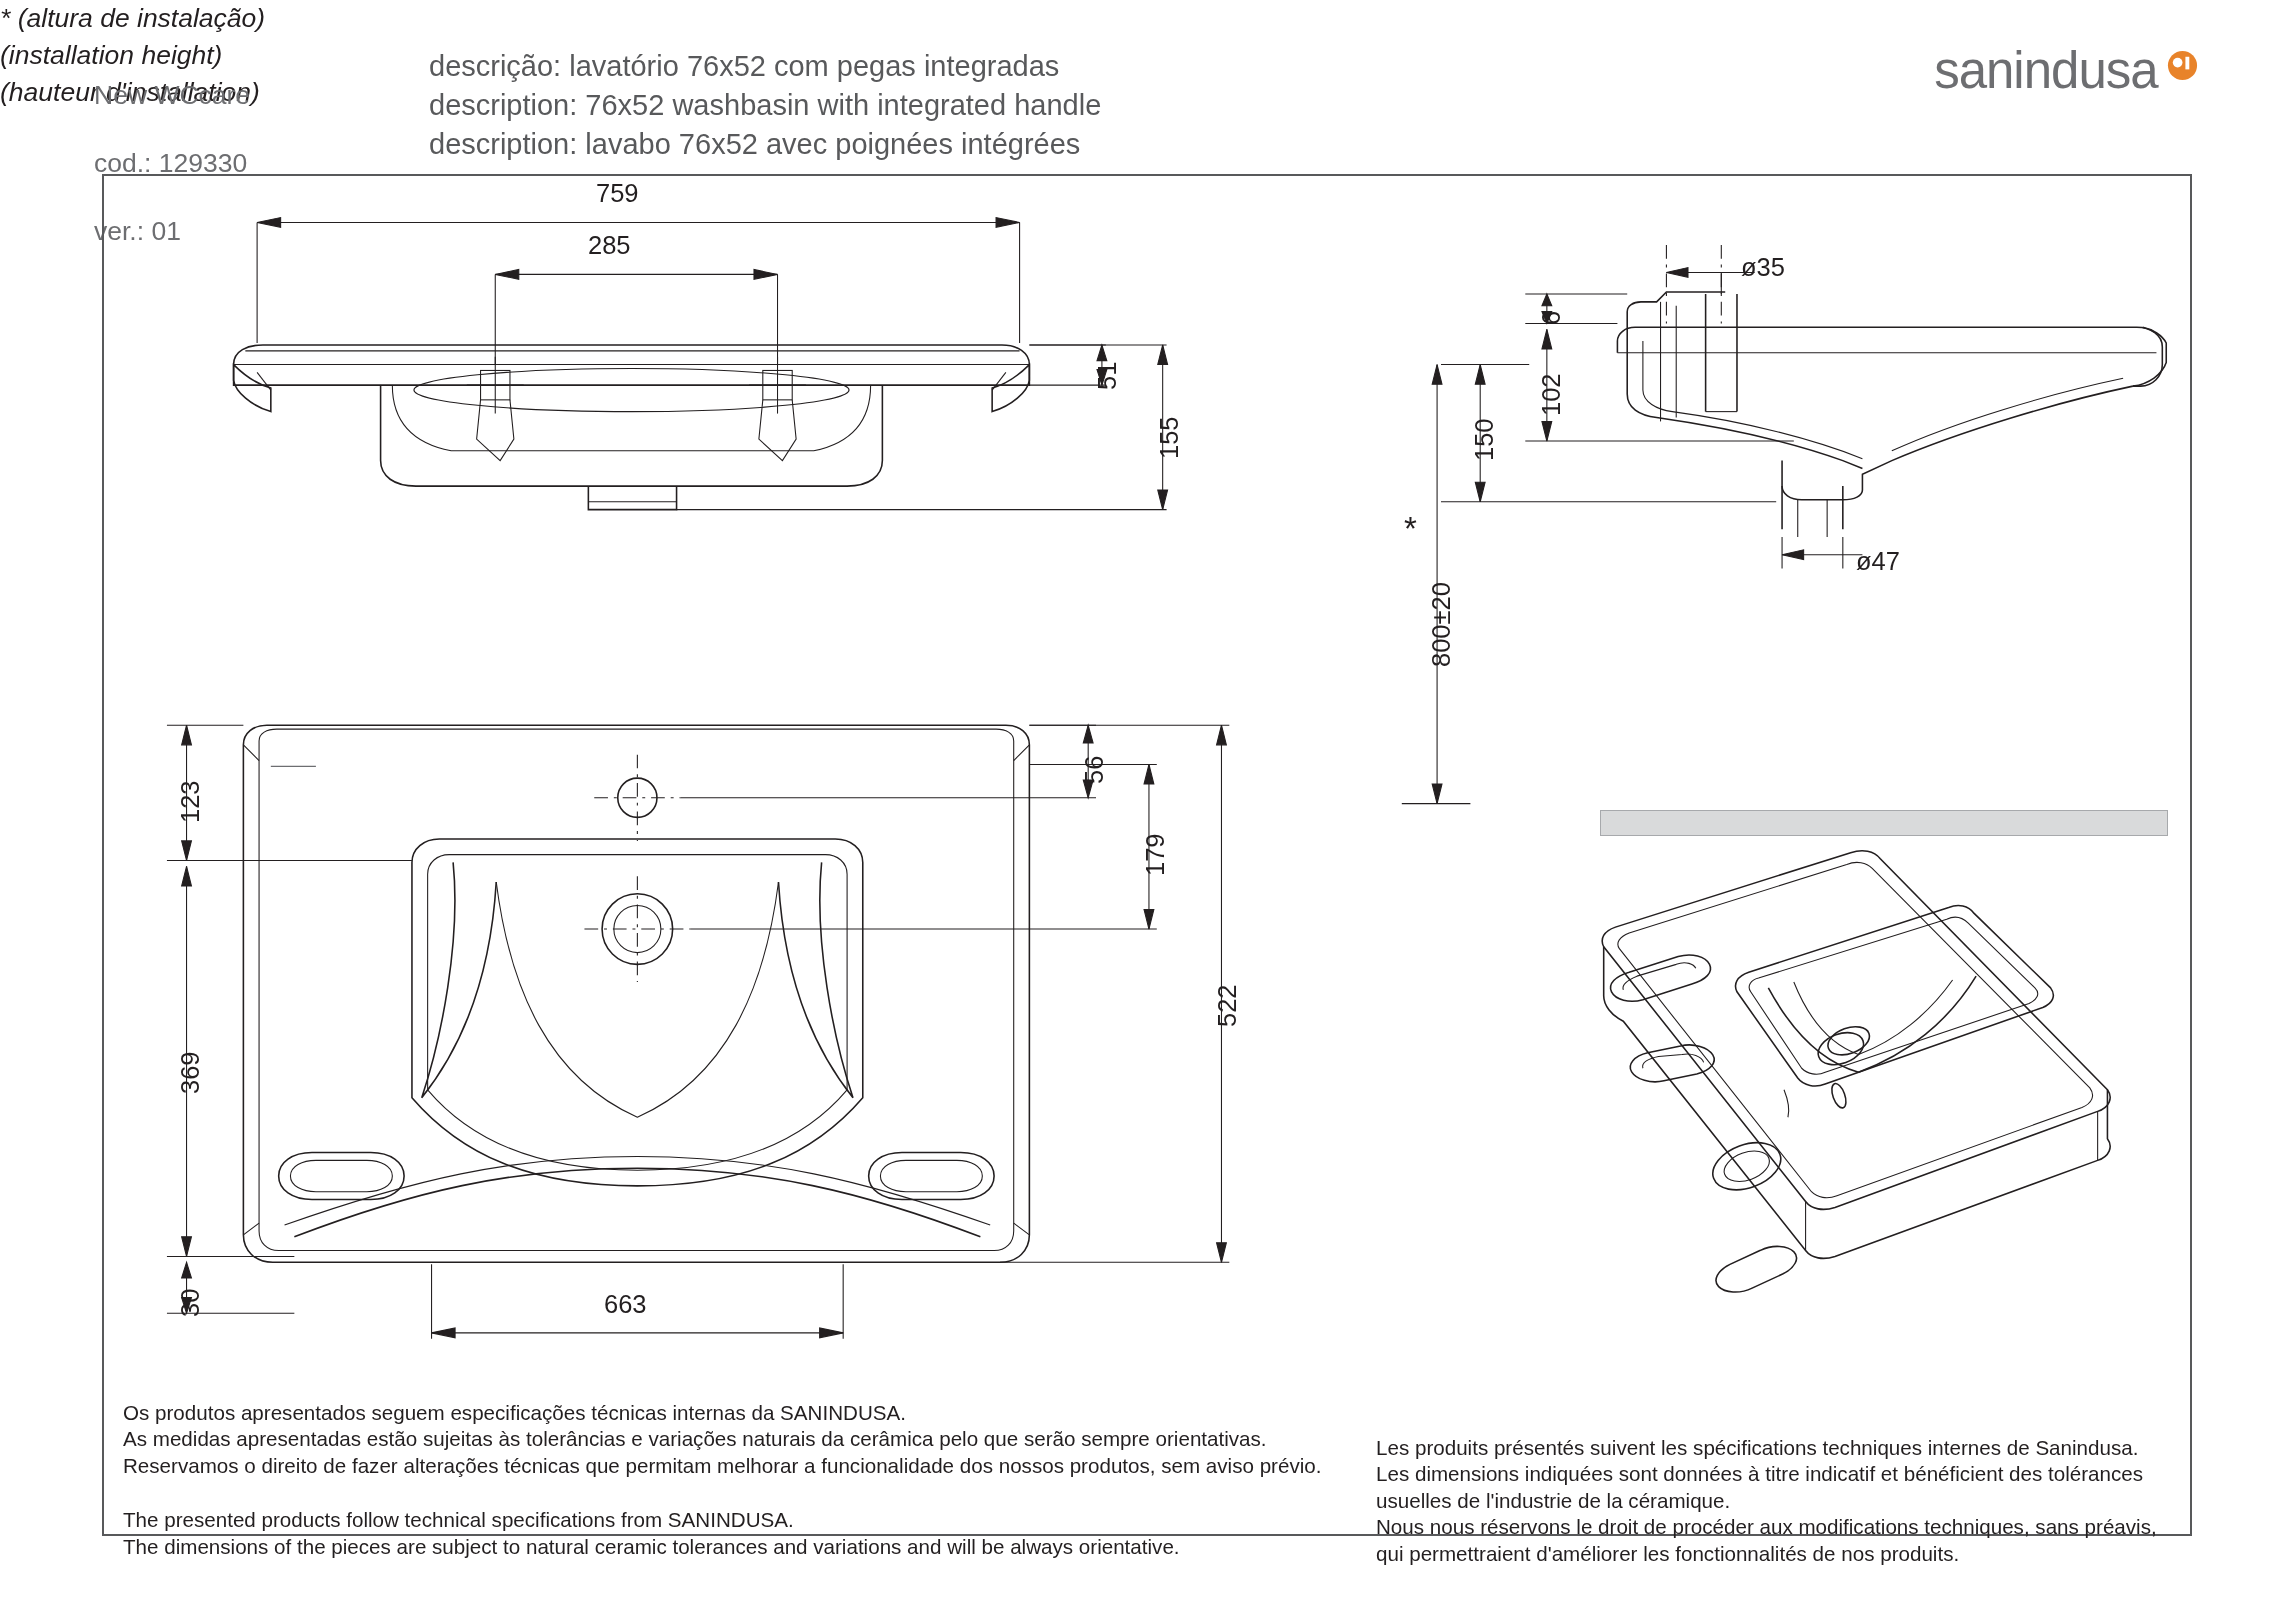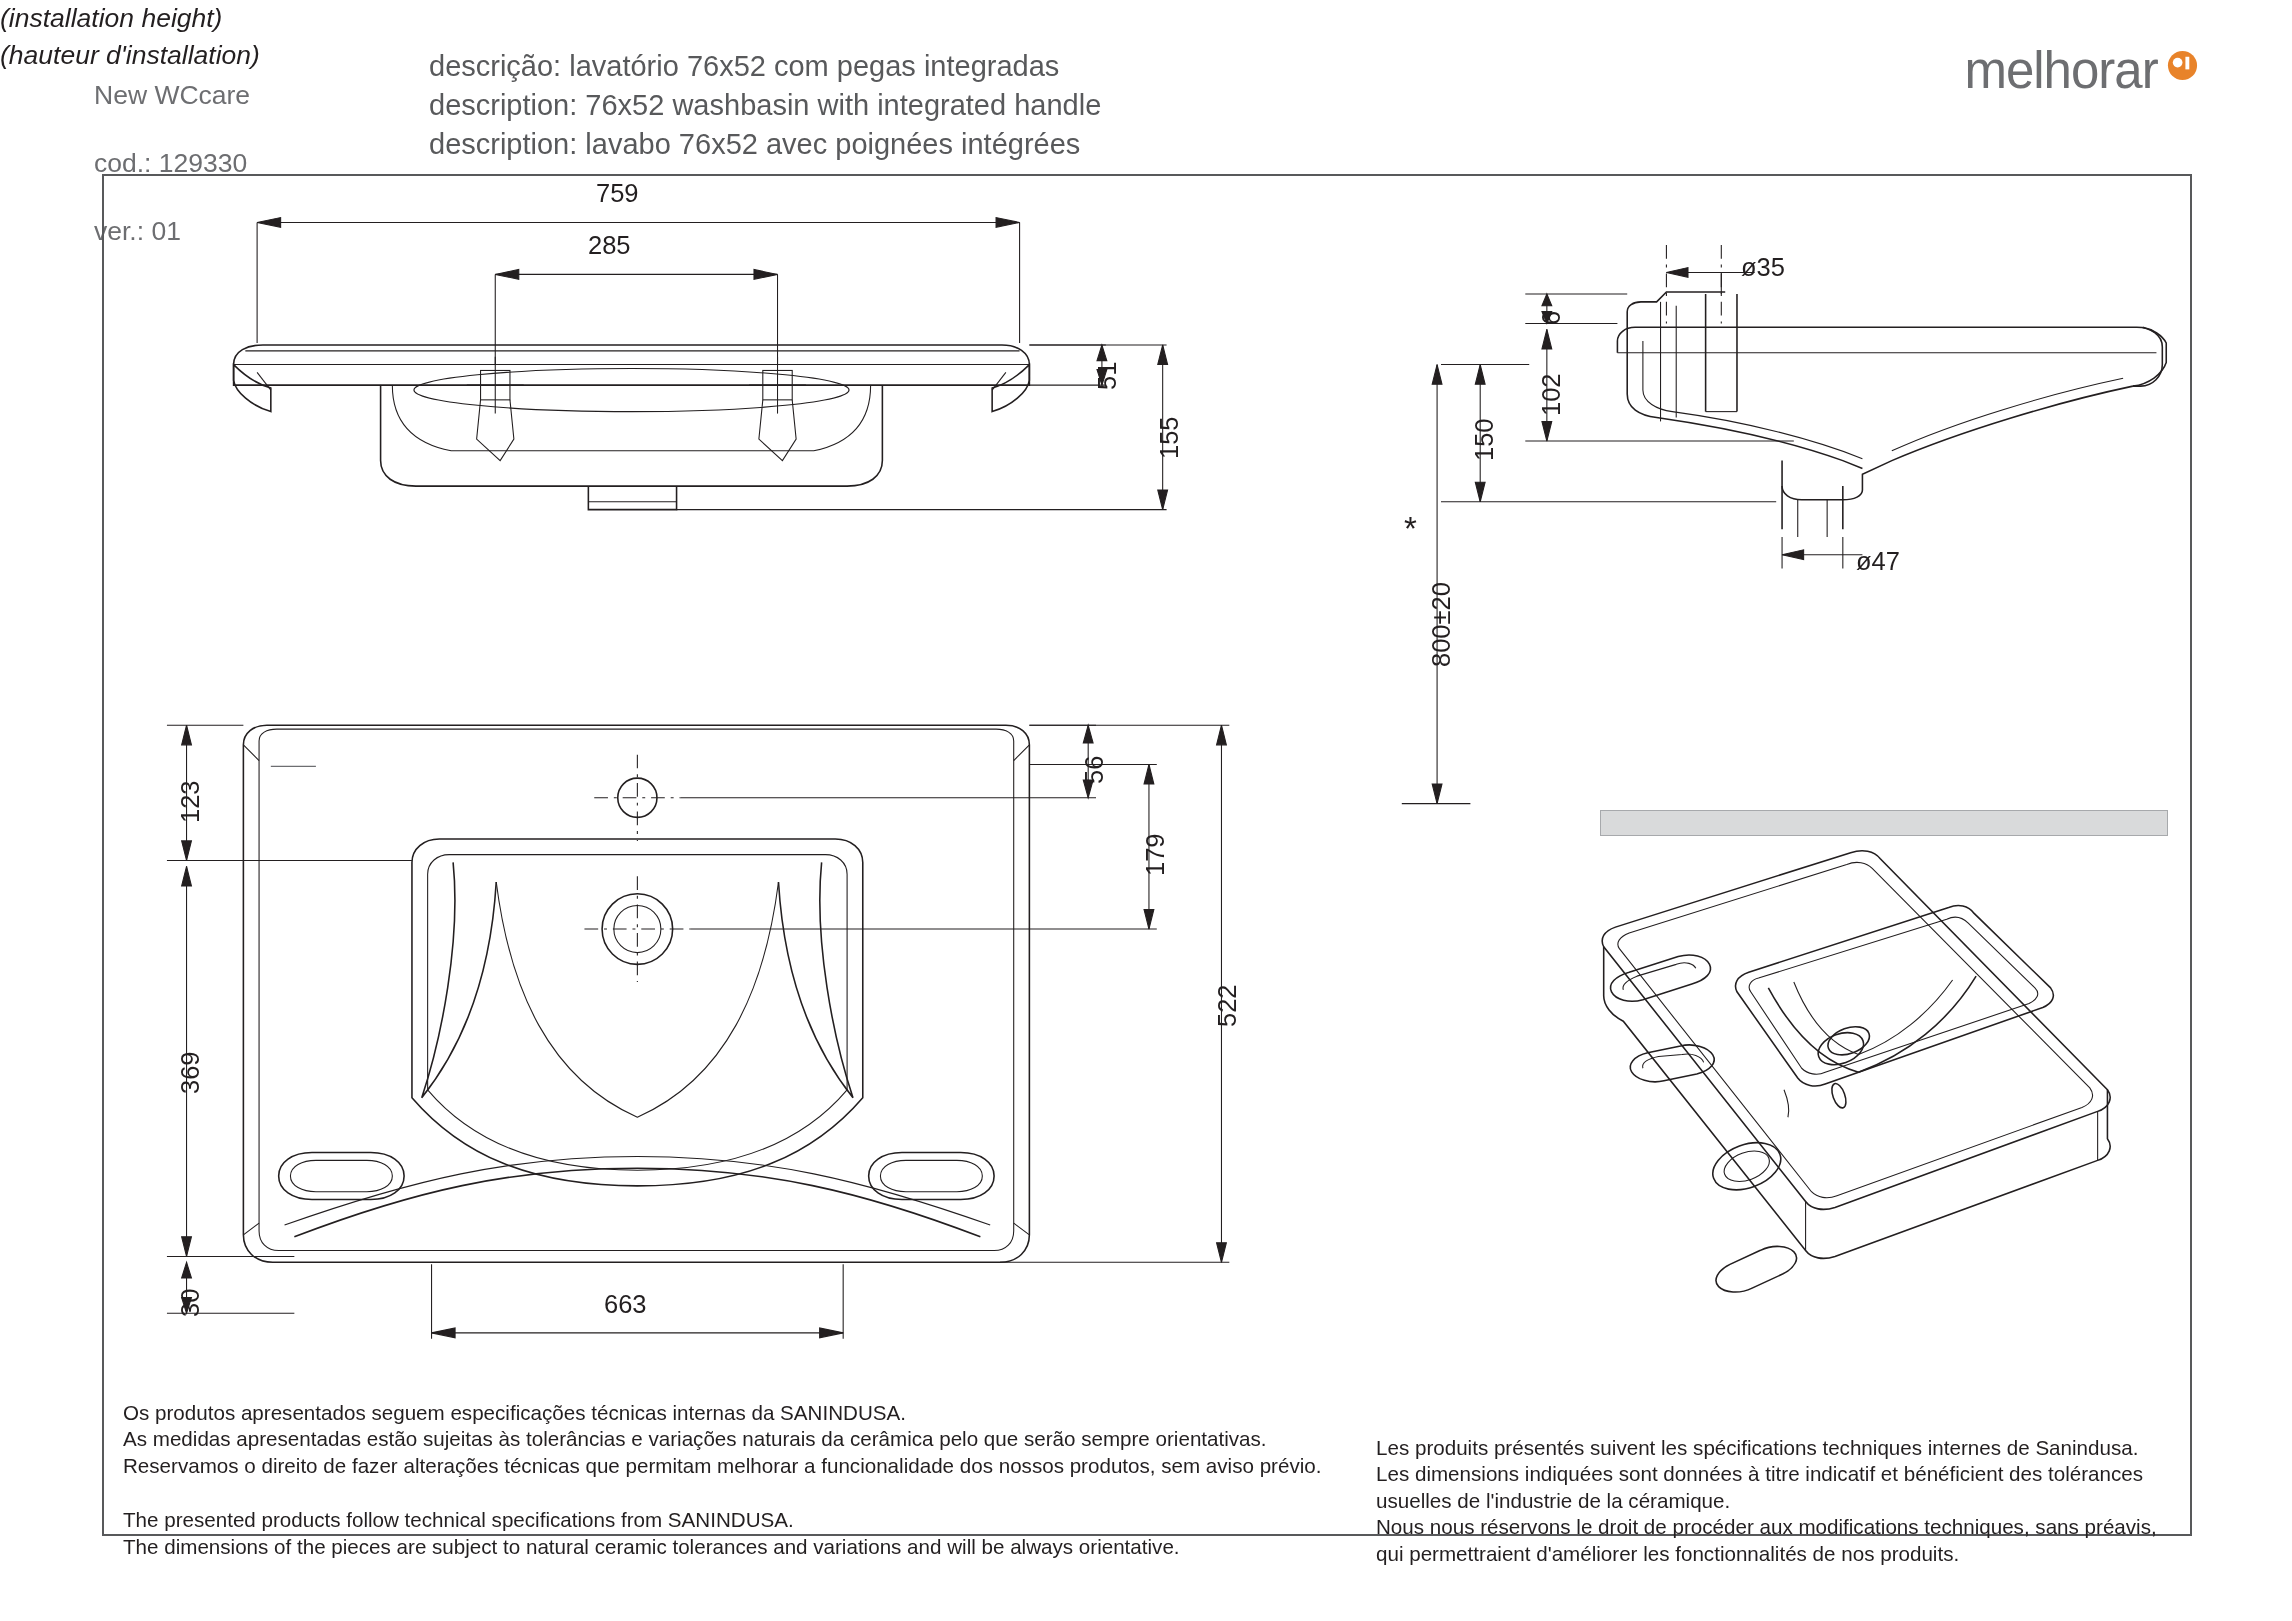--- a/index.html
+++ b/index.html
@@ -45,21 +45,21 @@
     <div>ver.: 01</div>
   </div>
 
   <div class="hdr-desc">
     <div>descrição: lavatório 76x52 com pegas integradas</div>
     <div>description: 76x52 washbasin with integrated handle</div>
     <div>description: lavabo 76x52 avec poignées intégrées</div>
   </div>
 
   <div class="logo">
-    <span class="logo-text">melhorar</span>
+    <span class="logo-text">sanindusa</span>
     <span class="logo-dot">
       <svg width="33" height="33" style="position:relative;" viewBox="0 0 34 34">
         <circle cx="17" cy="17" r="15" fill="#e8832a"></circle>
         <circle cx="12" cy="14" r="5" fill="#ffffff"></circle>
         <rect x="20" y="8" width="4" height="13" fill="#ffffff"></rect>
       </svg>
     </span>
   </div>
 
   <div class="frame"></div>
@@ -496,20 +496,21 @@
   <div class="dim v" style="left:1155px; top:459px; transform:rotate(-90deg);">155</div>
 
   <div class="dim" style="left:1741px; top:253px;">ø35</div>
   <div class="dim v" style="left:1537px; top:325px; transform:rotate(-90deg);">6</div>
   <div class="dim v" style="left:1537px; top:416px; transform:rotate(-90deg);">102</div>
   <div class="dim v" style="left:1470px; top:461px; transform:rotate(-90deg);">150</div>
   <div class="dim" style="left:1856px; top:547px;">ø47</div>
   <div class="dim v" style="left:1427px; top:667px; transform:rotate(-90deg);">800±20</div>
   <div class="dim" style="left:1404px; top:510px; font-size:33px;">*</div>
 
+  <div class="ital" style="left:1696px; top:702px;">* (altura de instalação)</div>
   <div class="ital" style="left:1725px; top:739px;">(installation height)</div>
   <div class="ital" style="left:1725px; top:776px;">(hauteur d'installation)</div>
   <div class="greybar" style="left:1600px; top:810px; width:568px; height:25.5px;"></div>
 
   <div class="dim v" style="left:176px; top:823px; transform:rotate(-90deg);">123</div>
   <div class="dim v" style="left:176px; top:1094px; transform:rotate(-90deg);">369</div>
   <div class="dim v" style="left:176px; top:1317px; transform:rotate(-90deg);">30</div>
   <div class="dim" style="left:604px; top:1290px;">663</div>
   <div class="dim v" style="left:1080px; top:784px; transform:rotate(-90deg);">56</div>
   <div class="dim v" style="left:1141px; top:876px; transform:rotate(-90deg);">179</div>

